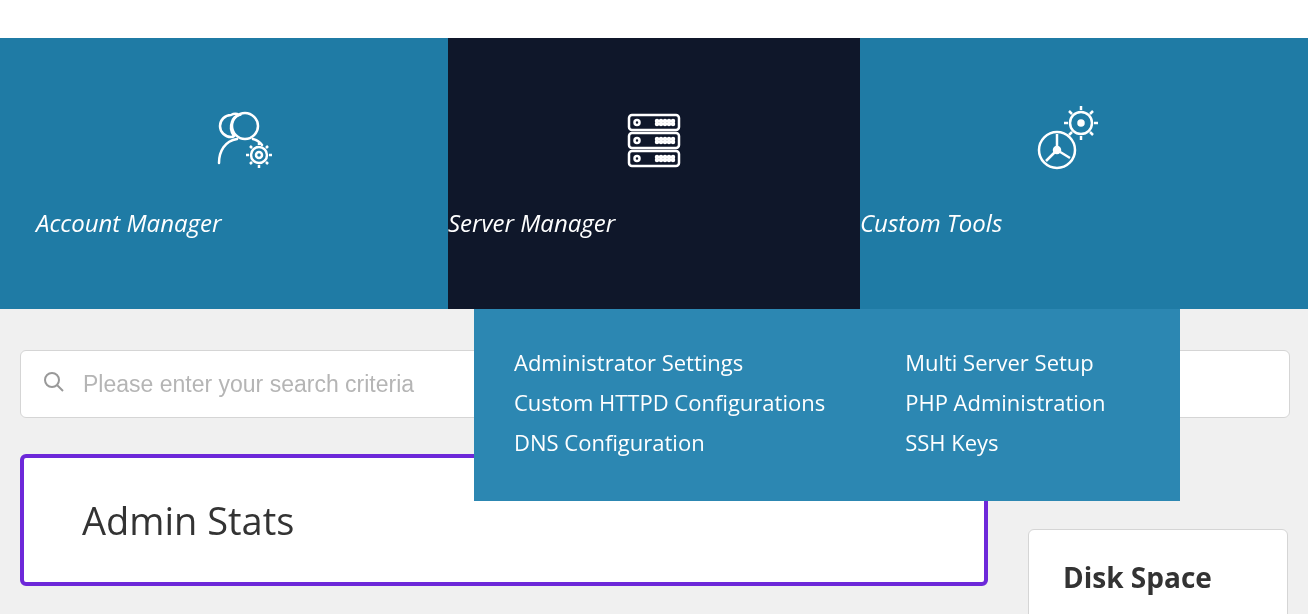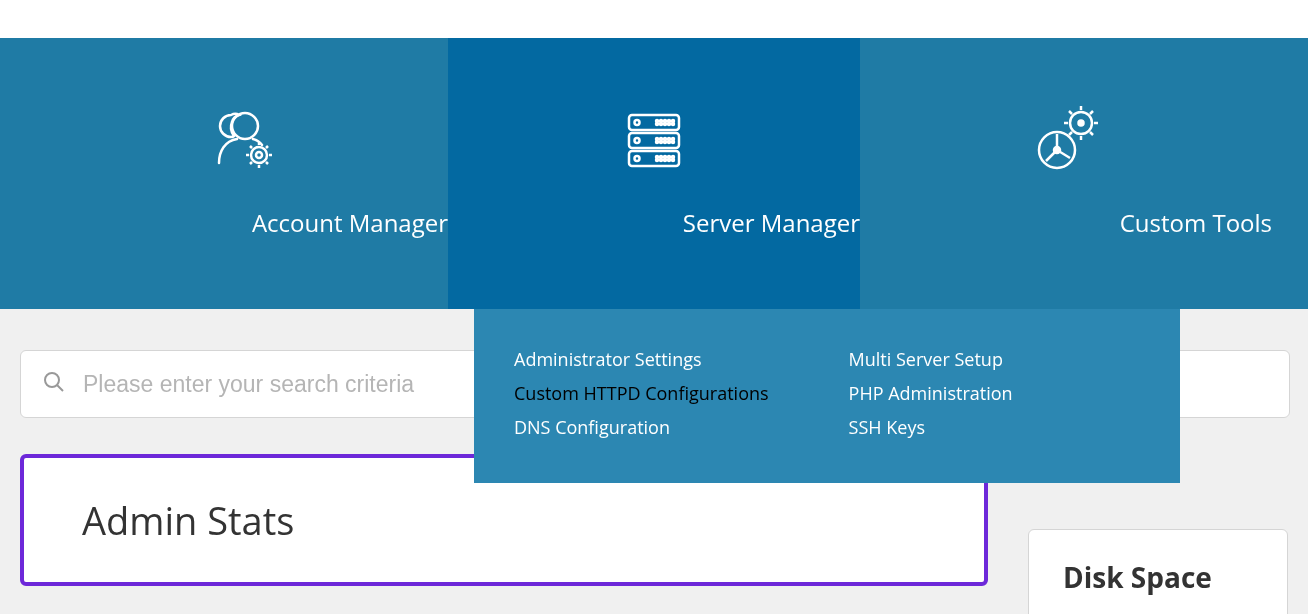--- a/index.html
+++ b/index.html
@@ -25,27 +25,28 @@
       position: relative;
     }
     .nav-items {
       display: flex;
       justify-content: center;
       align-items: flex-start;
       padding-top: 61px;
     }
     .nav-item {
       flex: 0 0 412px;
-      text-align: right;
+      text-align: left;
       color: #fff;
       cursor: pointer;
       position: relative;
+      font-style: italic;
     }
     .nav-item.active {
-      background: #0369a1;
+      background: #0f172a;
       padding-top: 61px;
       margin-top: -61px;
       height: 271px;
     }
     .nav-icon {
       height: 82px;
       display: flex;
       align-items: center;
       justify-content: center;
       margin-bottom: 25px;
@@ -66,27 +67,27 @@
       padding: 38px 40px 44px 40px;
       gap: 80px;
     }
     .dropdown-col {
       display: flex;
       flex-direction: column;
       gap: 10px;
     }
     .dropdown-item {
       color: #fff;
-      font-size: 18px;
+      font-size: 22px;
       font-weight: 400;
       cursor: pointer;
       white-space: nowrap;
     }
     .dropdown-item.hover {
-      color: #000000;
+      color: #ffffff;
     }
     .content-area {
       background: #f0f0f0;
       padding: 41px 0 0 20px;
       height: 305px;
       position: relative;
     }
     .search-box {
       background: #fff;
       border: 1px solid #d5d5d5;

